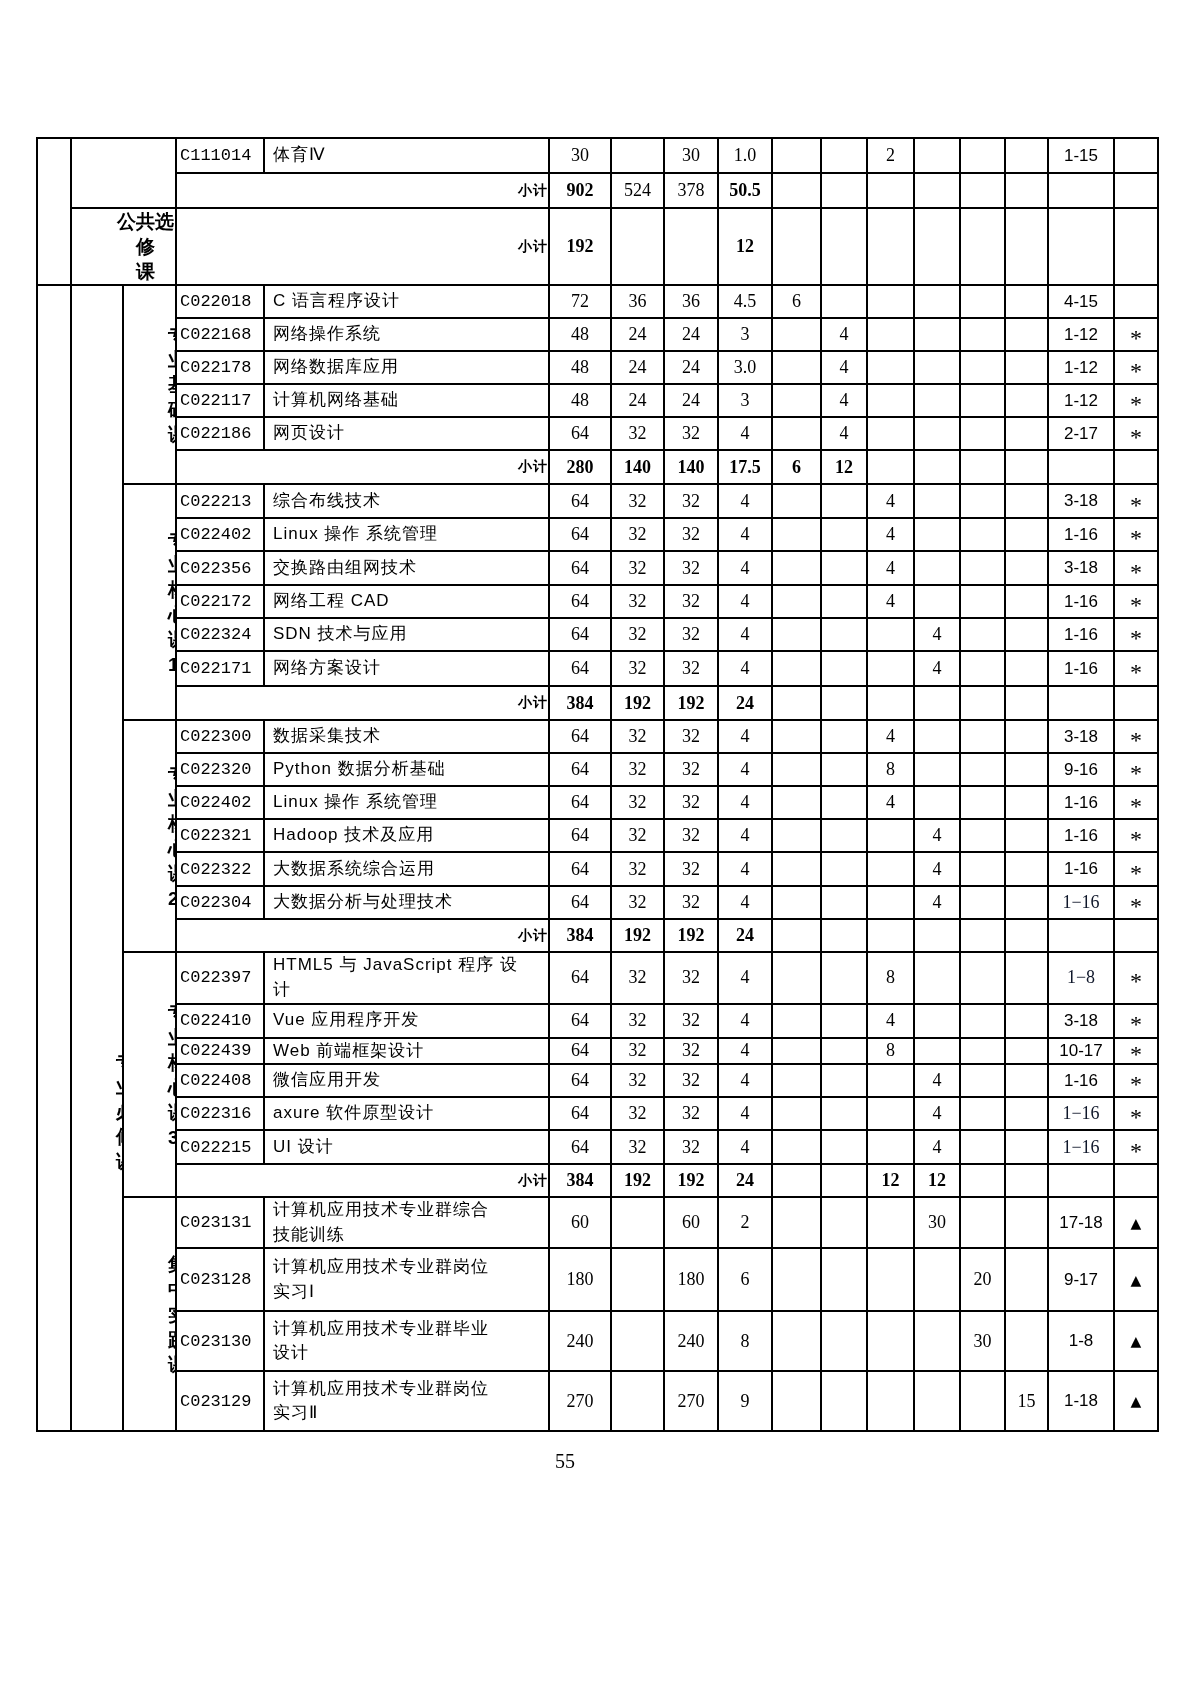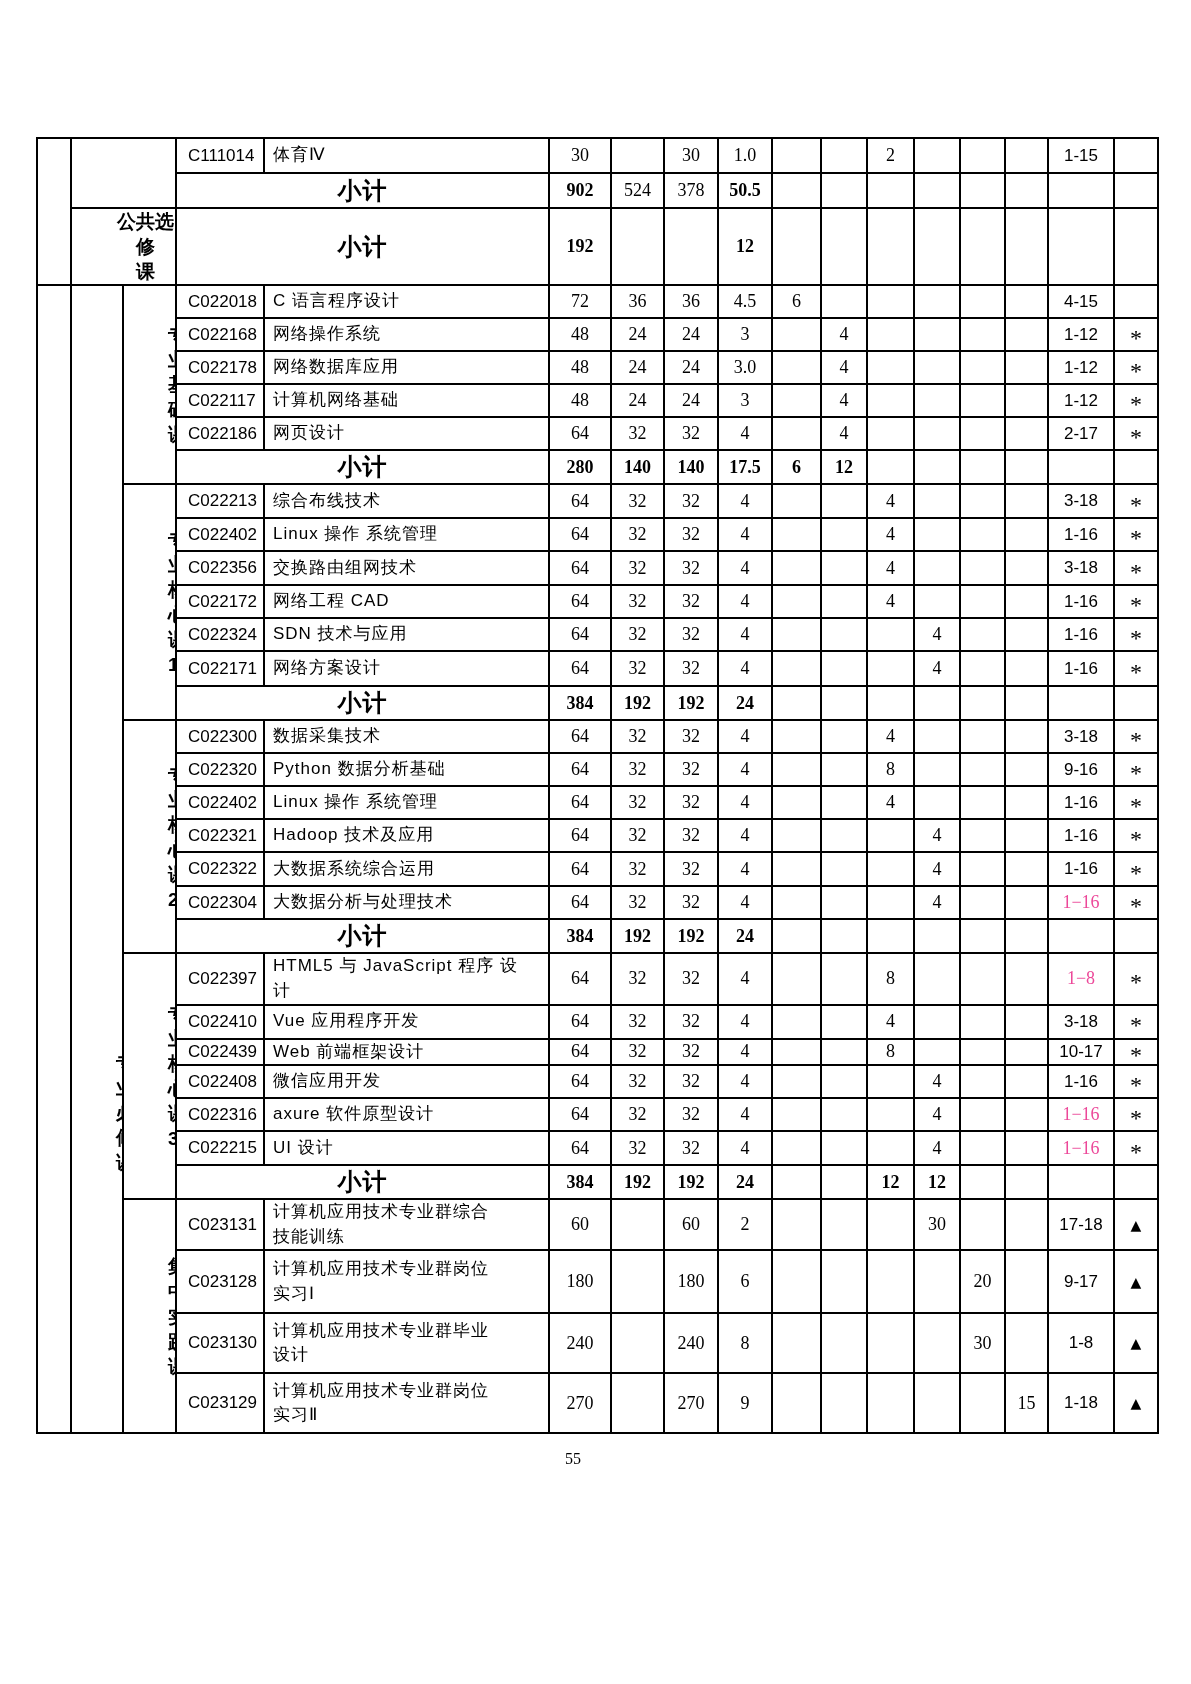--- a/index.html
+++ b/index.html
@@ -3,32 +3,32 @@
 <meta charset="utf-8">
 <style>
   html,body { margin:0; padding:0; background:#fff; }
   .page { position:relative; width:1191px; height:1684px; background:#ffffff;
           font-family:"Liberation Sans", sans-serif; color:#000; overflow:hidden; }
   table.cur { position:absolute; left:36px; top:137px; width:1121px;
               border-collapse:collapse; table-layout:fixed; }
   td { border:2px solid #000; text-align:center; vertical-align:middle;
        font-family:"Liberation Serif", serif; font-size:18px; padding:0; overflow:hidden; }
   td.b  { font-weight:bold; }
-  td.cd { font-family:Liberation Sans, sans-serif; font-size:17px; text-align:left; padding-left:11px; }
+  td.cd { font-family:Liberation Mono, monospace; font-size:17px; text-align:left; padding-left:3px; }
   td.nm { font-family:"Liberation Sans", sans-serif; font-size:17px; text-align:left;
           padding-left:8px; padding-right:4px; letter-spacing:1px; white-space:pre-line; line-height:1.45; }
   td.w  { font-family:"Liberation Sans", sans-serif; font-size:17px; }
-  td.ws { font-family:"Liberation Serif", serif; font-size:18px; color:#ec4899; }
-  td.sub{ font-family:Liberation Serif, serif; font-size:24px; font-weight:bold; letter-spacing:1px; }
+  td.ws { font-family:"Liberation Serif", serif; font-size:18px; color:#0f172a; }
+  td.sub{ font-family:Liberation Serif, serif; font-size:14px; font-weight:bold; letter-spacing:1px;text-align:right; }
   td.v  { font-family:"Liberation Sans", sans-serif; font-size:19px; font-weight:bold;
           white-space:pre-line; line-height:1.32;padding-left:44px; }
   td.st { font-family:"Liberation Serif", serif; font-size:24px; padding-top:7px; line-height:14px; }
   td.tri{ font-family:"DejaVu Sans", sans-serif; font-size:14px; }
-  .pageno { position:absolute; left:531px; top:1450px; width:50px; text-align:right;
-            font-family:"Liberation Serif", serif; font-size:16px; }
+  .pageno { position:absolute; left:555px; top:1450px; width:50px; text-align:left;
+            font-family:"Liberation Serif", serif; font-size:20px; }
 </style>
 </head>
 <body>
 
 <div class="page">
   <table class="cur">
     <colgroup>
         <col style="width: 34px;">
         <col style="width: 52px;">
         <col style="width: 53px;">

